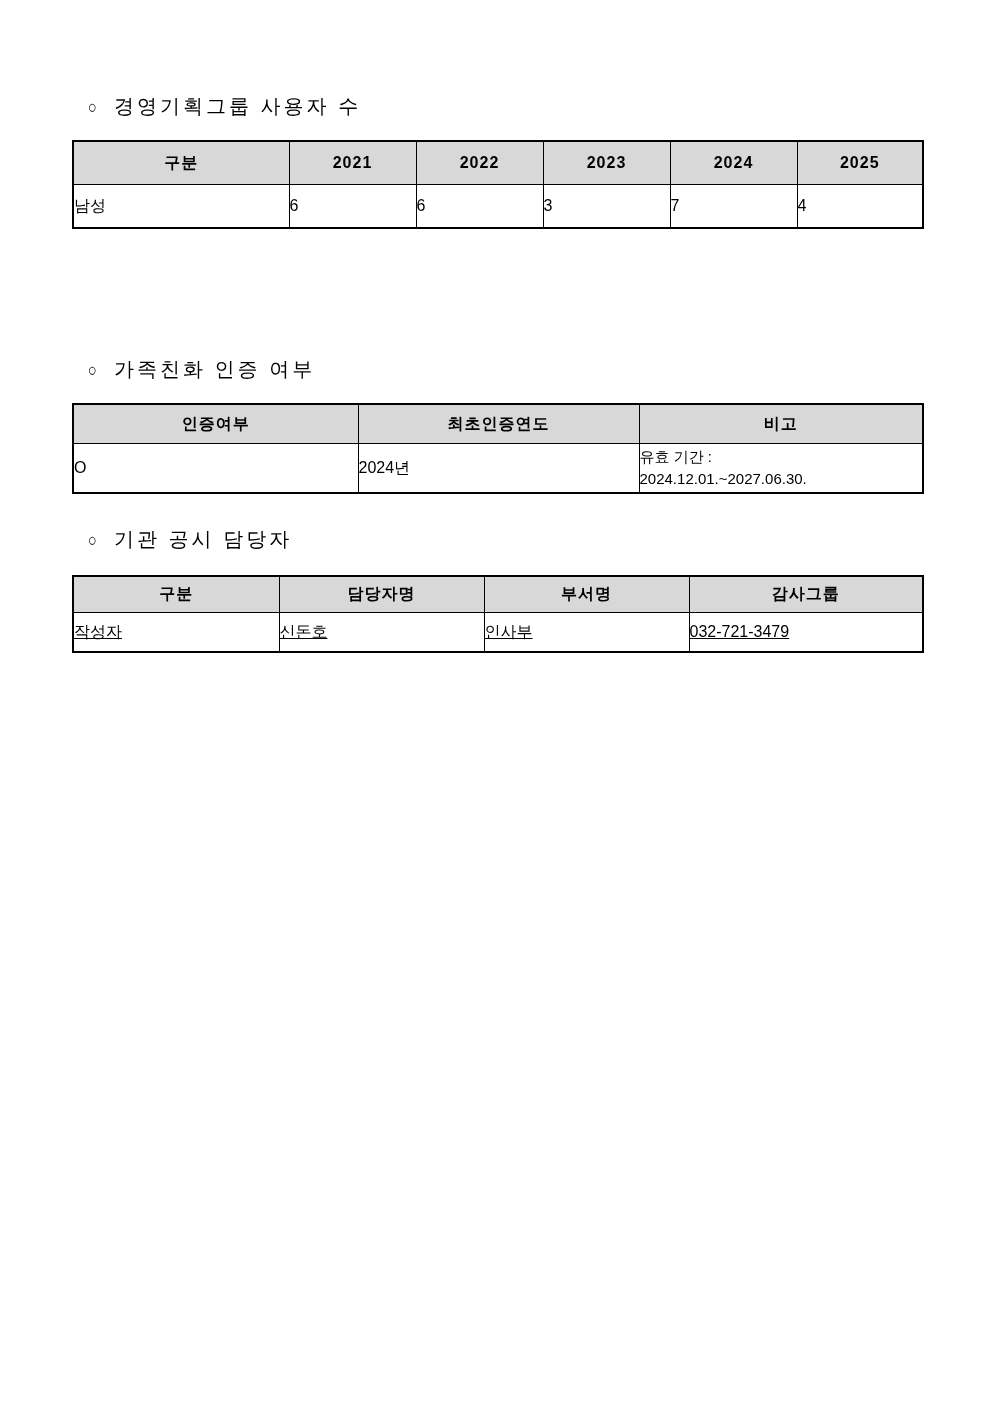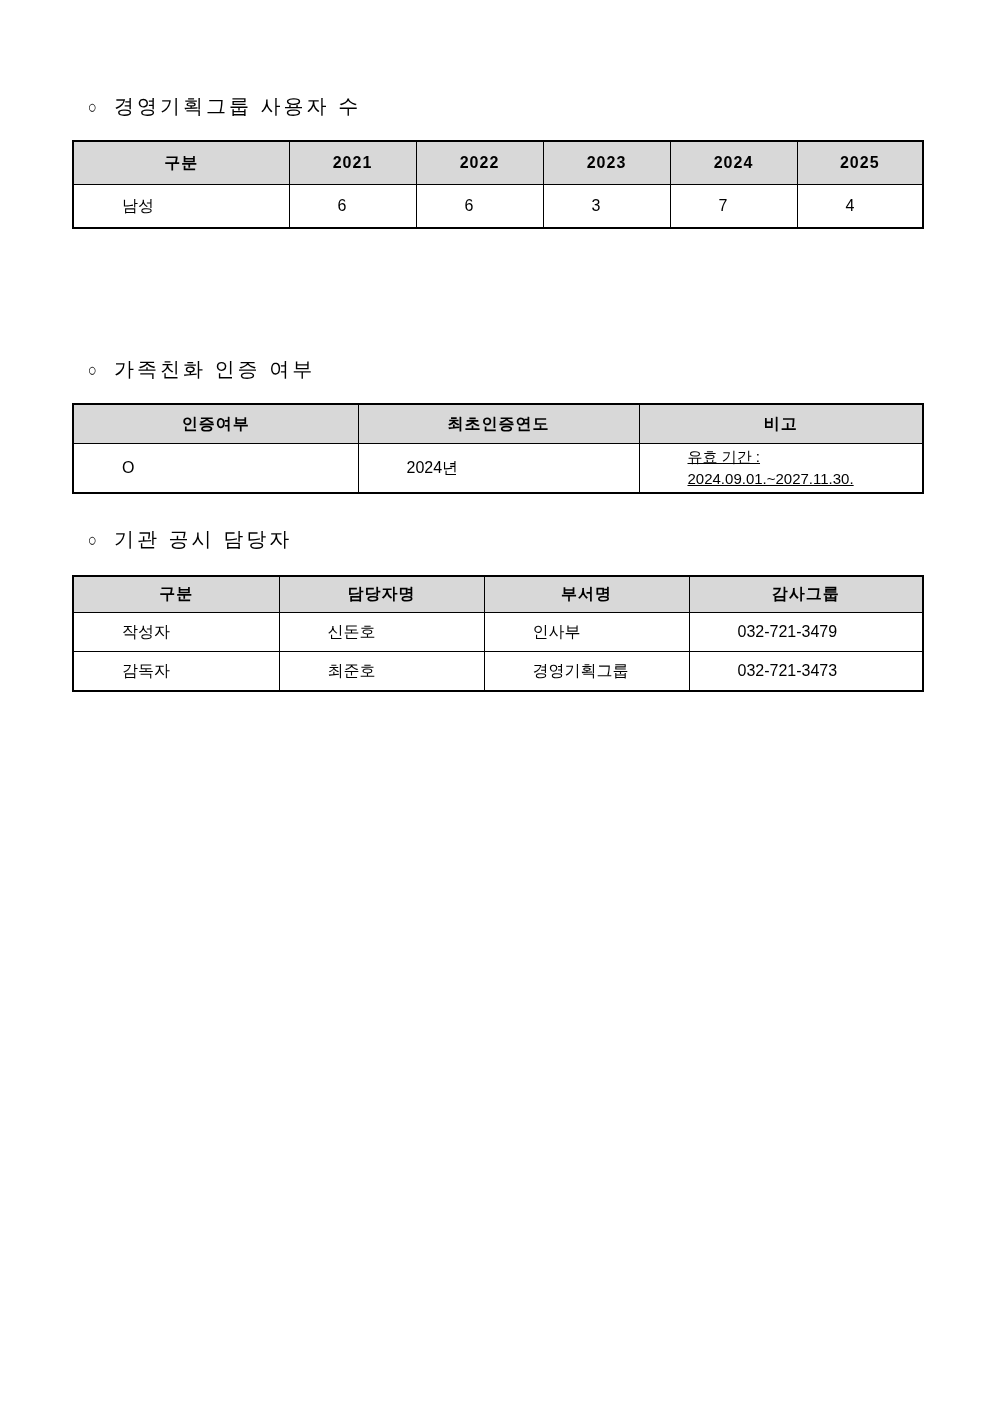--- a/index.html
+++ b/index.html
@@ -42,28 +42,28 @@
     vertical-align: middle;
     padding: 0;
     overflow: hidden;
   }
   th.cell {
     background: #d8d8d8;
     font-weight: bold;
     font-size: 16px;
     letter-spacing: 1px;
   }
-  td.cell { font-size: 16px; padding-left: 48px; }
+  td.cell { font-size: 16px; }
   .t1 th.cell { height: 42px; }
   .t1 td.cell { height: 42px; }
   .t2 th.cell { height: 38px; }
   .t2 td.cell { height: 48px; }
   .t3 th.cell { height: 35px; }
-  .t3 td.cell { height: 38px; }
-  .remark-line { display: block; font-size: 15px; line-height: 1.45; text-decoration: underline; }
+  .t3 td.cell { height: 38px; text-decoration: underline; }
+  .remark-line { display: block; font-size: 15px; line-height: 1.45; }
 </style>
 </head>
 <body>
 
 <div class="page">
 
   <div class="section-title" style="top: 93px;">
     <span class="bullet">○</span>
     <span>경영기획그룹 사용자 수</span>
   </div>
@@ -116,21 +116,21 @@
         <th class="cell">최초인증연도</th>
         <th class="cell">비고</th>
       </tr>
     </thead>
     <tbody>
       <tr>
         <td class="cell">O</td>
         <td class="cell">2024년</td>
         <td class="cell">
           <span class="remark-line">유효 기간 :</span>
-          <span class="remark-line">2024.09.01.~2027.11.30.</span>
+          <span class="remark-line">2024.12.01.~2027.06.30.</span>
         </td>
       </tr>
     </tbody>
   </table>
 
   <div class="section-title" style="top: 526px;">
     <span class="bullet">○</span>
     <span>기관 공시 담당자</span>
   </div>
 
@@ -149,22 +149,16 @@
         <th class="cell">감사그룹</th>
       </tr>
     </thead>
     <tbody>
       <tr>
         <td class="cell">작성자</td>
         <td class="cell">신돈호</td>
         <td class="cell">인사부</td>
         <td class="cell">032-721-3479</td>
       </tr>
-      <tr>
-        <td class="cell">감독자</td>
-        <td class="cell">최준호</td>
-        <td class="cell">경영기획그룹</td>
-        <td class="cell">032-721-3473</td>
-      </tr>
     </tbody>
   </table>
 
 </div>
 
 </body></html>

